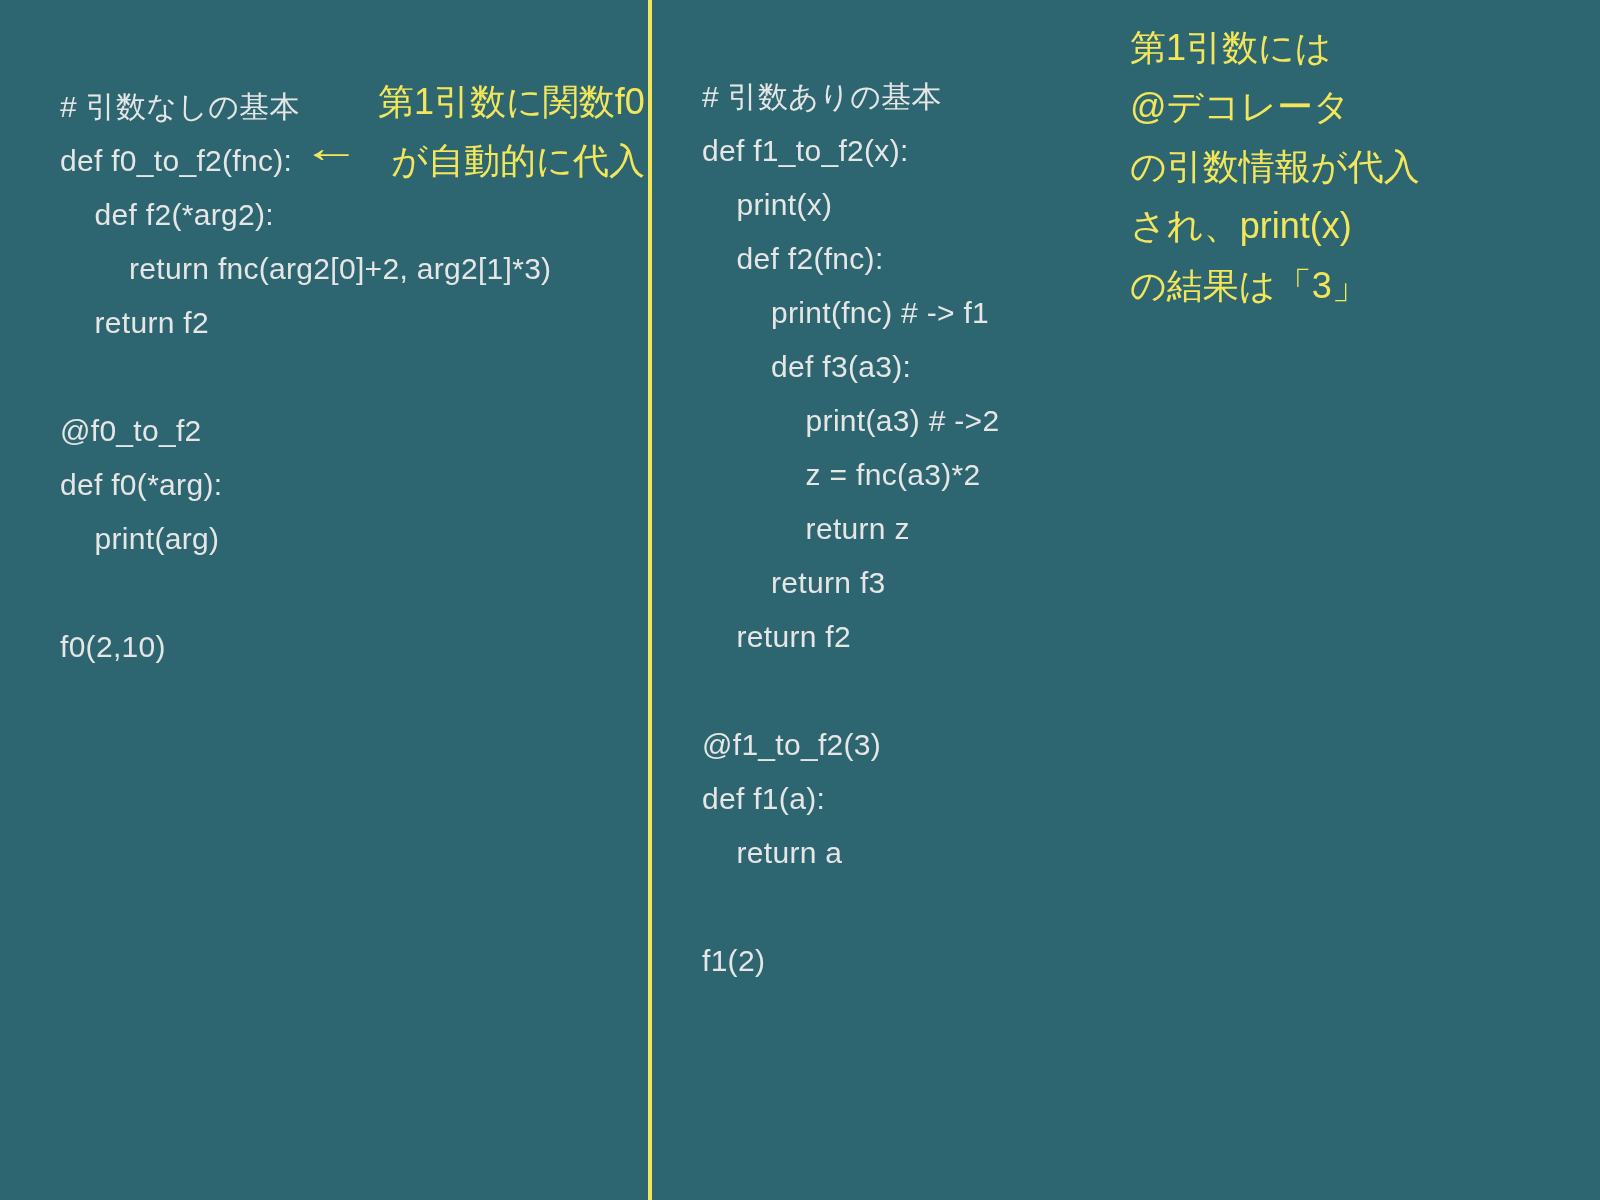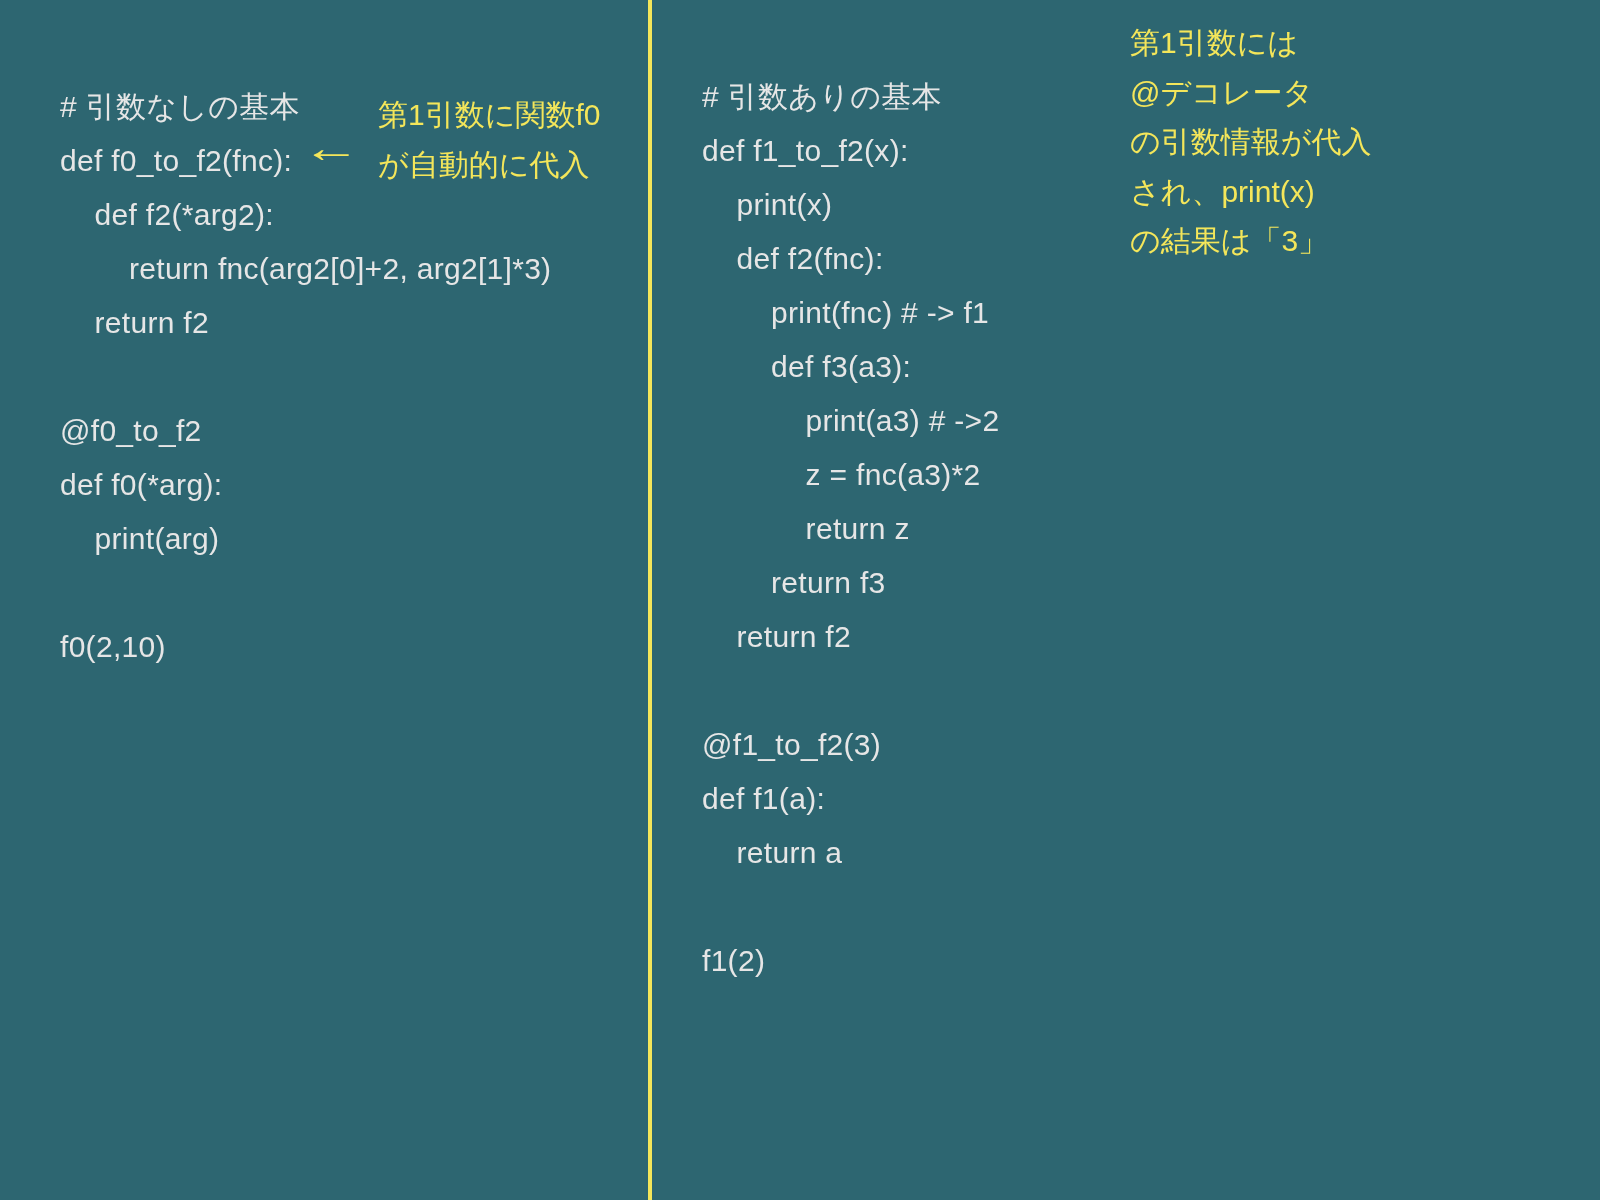--- a/index.html
+++ b/index.html
@@ -34,27 +34,28 @@
   }
   .code {
     white-space: pre;
     font-family: "Segoe UI", "Hiragino Kaku Gothic ProN", sans-serif;
     font-weight: 400;
     letter-spacing: 0.3px;
   }
   .note {
     position: absolute;
     color: #f4e65a;
-    font-size: 30px;
+    font-size: 36px;
     line-height: 1.65;
     font-weight: 400;
   }
   .note.left-note {
-    top: 90px;
+    top: 72px;
     left: 378px;
+    text-align: right;
   }
   .note.right-note {
     top: 18px;
     left: 478px;
   }
   .arrow {
     position: absolute;
     color: #f4e65a;
     font-size: 42px;
     font-weight: bold;

